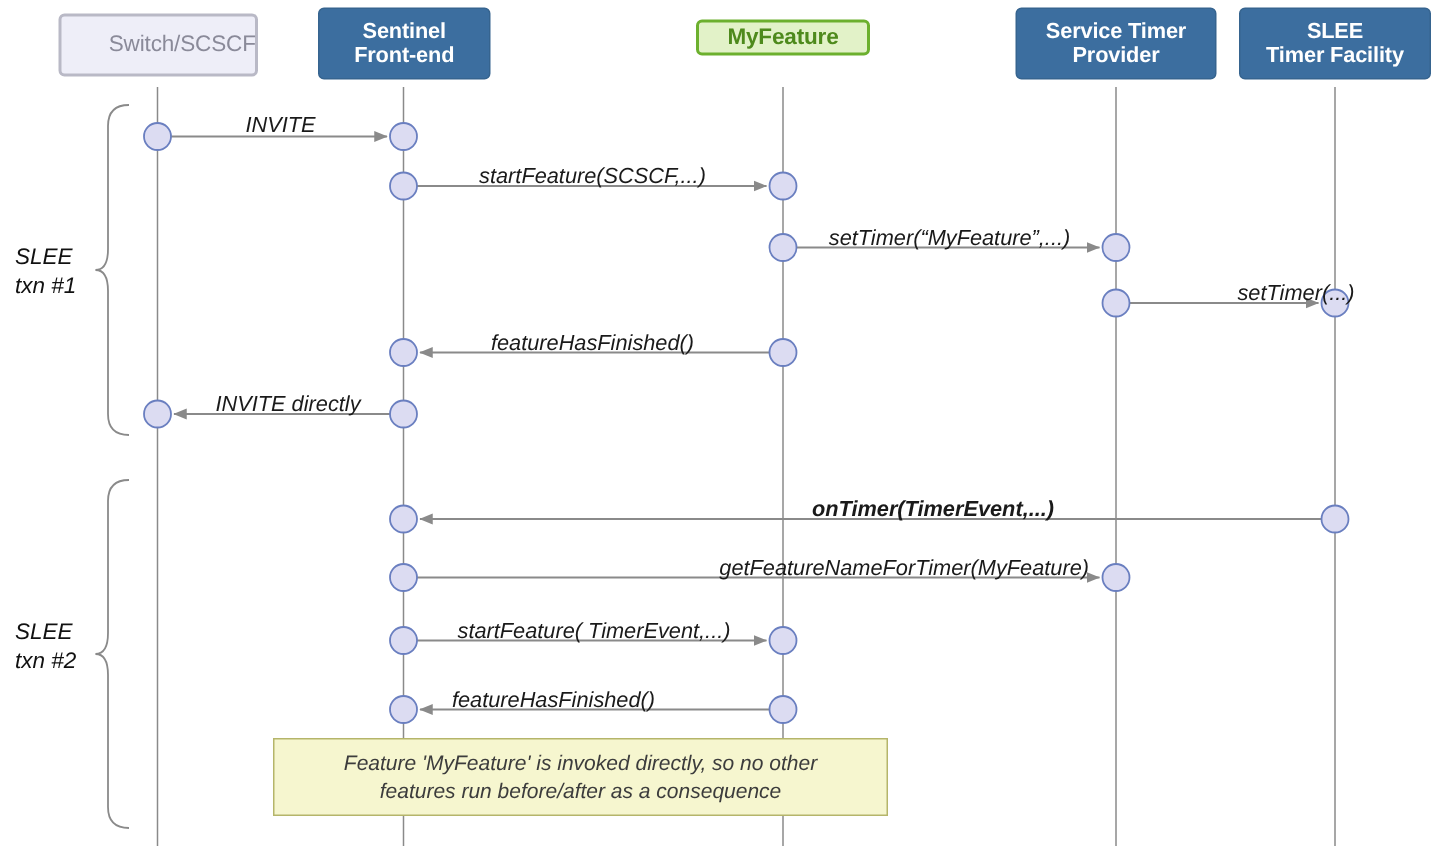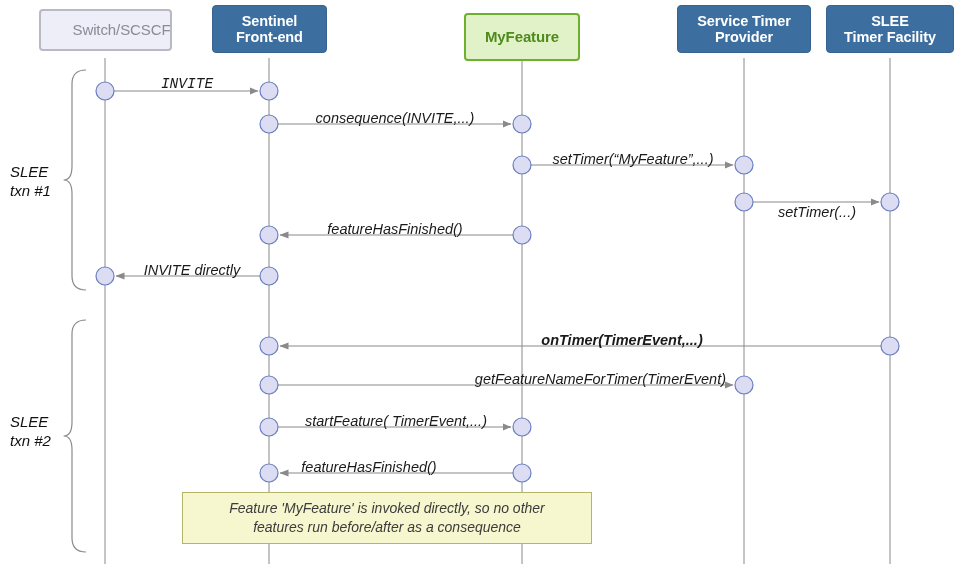--- a/index.html
+++ b/index.html
@@ -151,35 +151,35 @@
     <g id="braces-layer">
         <path d="M 86 70 Q 72 70 72 84 L 72 166 Q 72 180 63.6 180 Q 72 180 72 194 L 72 276 Q 72 290 86 290" fill="none" stroke="#8a8a8a" stroke-width="1.2"></path>
         <path d="M 86 320 Q 72 320 72 334 L 72 422 Q 72 436 63.6 436 Q 72 436 72 450 L 72 538 Q 72 552 86 552" fill="none" stroke="#8a8a8a" stroke-width="1.2"></path>
       </g>
   </svg>
 
   <div id="participants-layer">
       <div class="participant muted" style="left: 39px; top: 9px; width: 133px; height: 42px; padding-left: 32px;"><span>Switch/SCSCF</span></div>
       <div class="participant blue" style="left: 212px; top: 5px; width: 115px; height: 48px;"><span>Sentinel
 Front-end</span></div>
-      <div class="participant green" style="left: 464px; top: 13px; width: 116px; height: 48px;"><span>MyFeature</span></div>
+      <div class="participant green" style="left: 464px; top: 13px; width: 116px; height: 24px;"><span>MyFeature</span></div>
       <div class="participant blue" style="left: 677px; top: 5px; width: 134px; height: 48px;"><span>Service Timer
 Provider</span></div>
       <div class="participant blue" style="left: 826px; top: 5px; width: 128px; height: 48px;"><span>SLEE
 Timer Facility</span></div>
     </div>
   <div id="labels-layer">
-      <div class="msg-label center" style="left: 187px; top: 77px; font-family: Liberation Mono, monospace;">INVITE</div>
-      <div class="msg-label center" style="left: 395px; top: 111px;">consequence(INVITE,...)</div>
+      <div class="msg-label center" style="left: 187px; top: 77px;">INVITE</div>
+      <div class="msg-label center" style="left: 395px; top: 111px;">startFeature(SCSCF,...)</div>
       <div class="msg-label center" style="left: 633px; top: 152px;">setTimer(“MyFeature”,...)</div>
-      <div class="msg-label center" style="left: 817px; top: 189px; margin-top: 16px;">setTimer(...)</div>
+      <div class="msg-label center" style="left: 864px; top: 189px;">setTimer(...)</div>
       <div class="msg-label center" style="left: 395px; top: 222px;">featureHasFinished()</div>
       <div class="msg-label center" style="left: 192px; top: 263px;">INVITE  directly</div>
       <div class="msg-label center" style="left: 622px; top: 333px; font-weight: bold;">onTimer(TimerEvent,...)</div>
-      <div class="msg-label right" style="left: 726px; top: 372px;">getFeatureNameForTimer(TimerEvent)</div>
+      <div class="msg-label right" style="left: 726px; top: 372px;">getFeatureNameForTimer(MyFeature)</div>
       <div class="msg-label center" style="left: 396px; top: 414px;">startFeature( TimerEvent,...)</div>
       <div class="msg-label center" style="left: 369px; top: 460px;">featureHasFinished()</div>
     </div>
   <div id="txn-labels-layer">
       <div class="txn-label" style="left: 10px; top: 163px;">SLEE
 txn #1</div>
       <div class="txn-label" style="left: 10px; top: 413px;">SLEE
 txn #2</div>
     </div>
 

